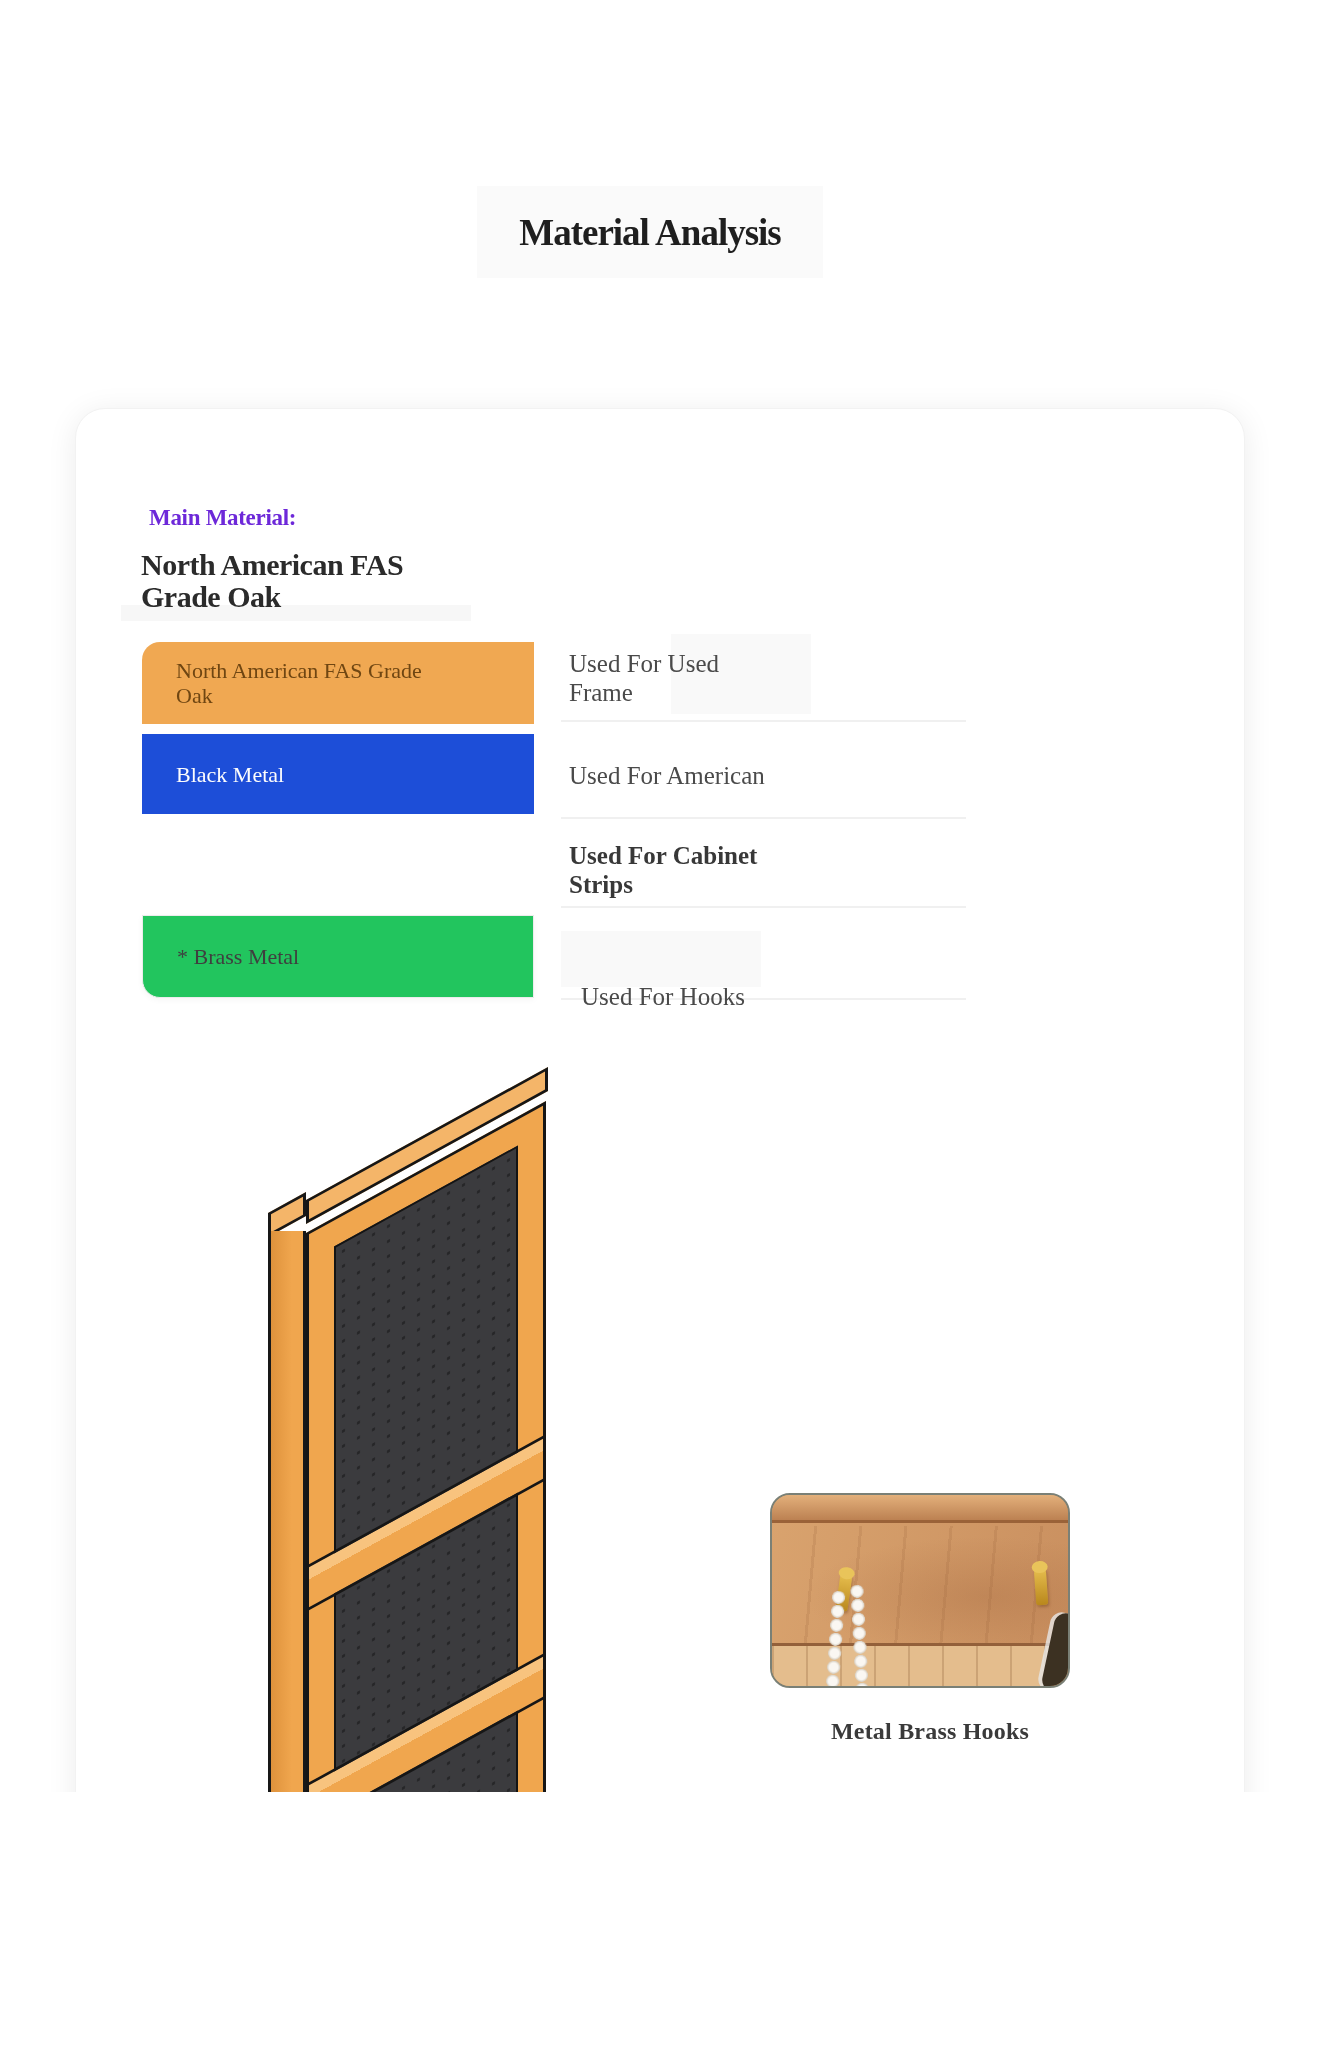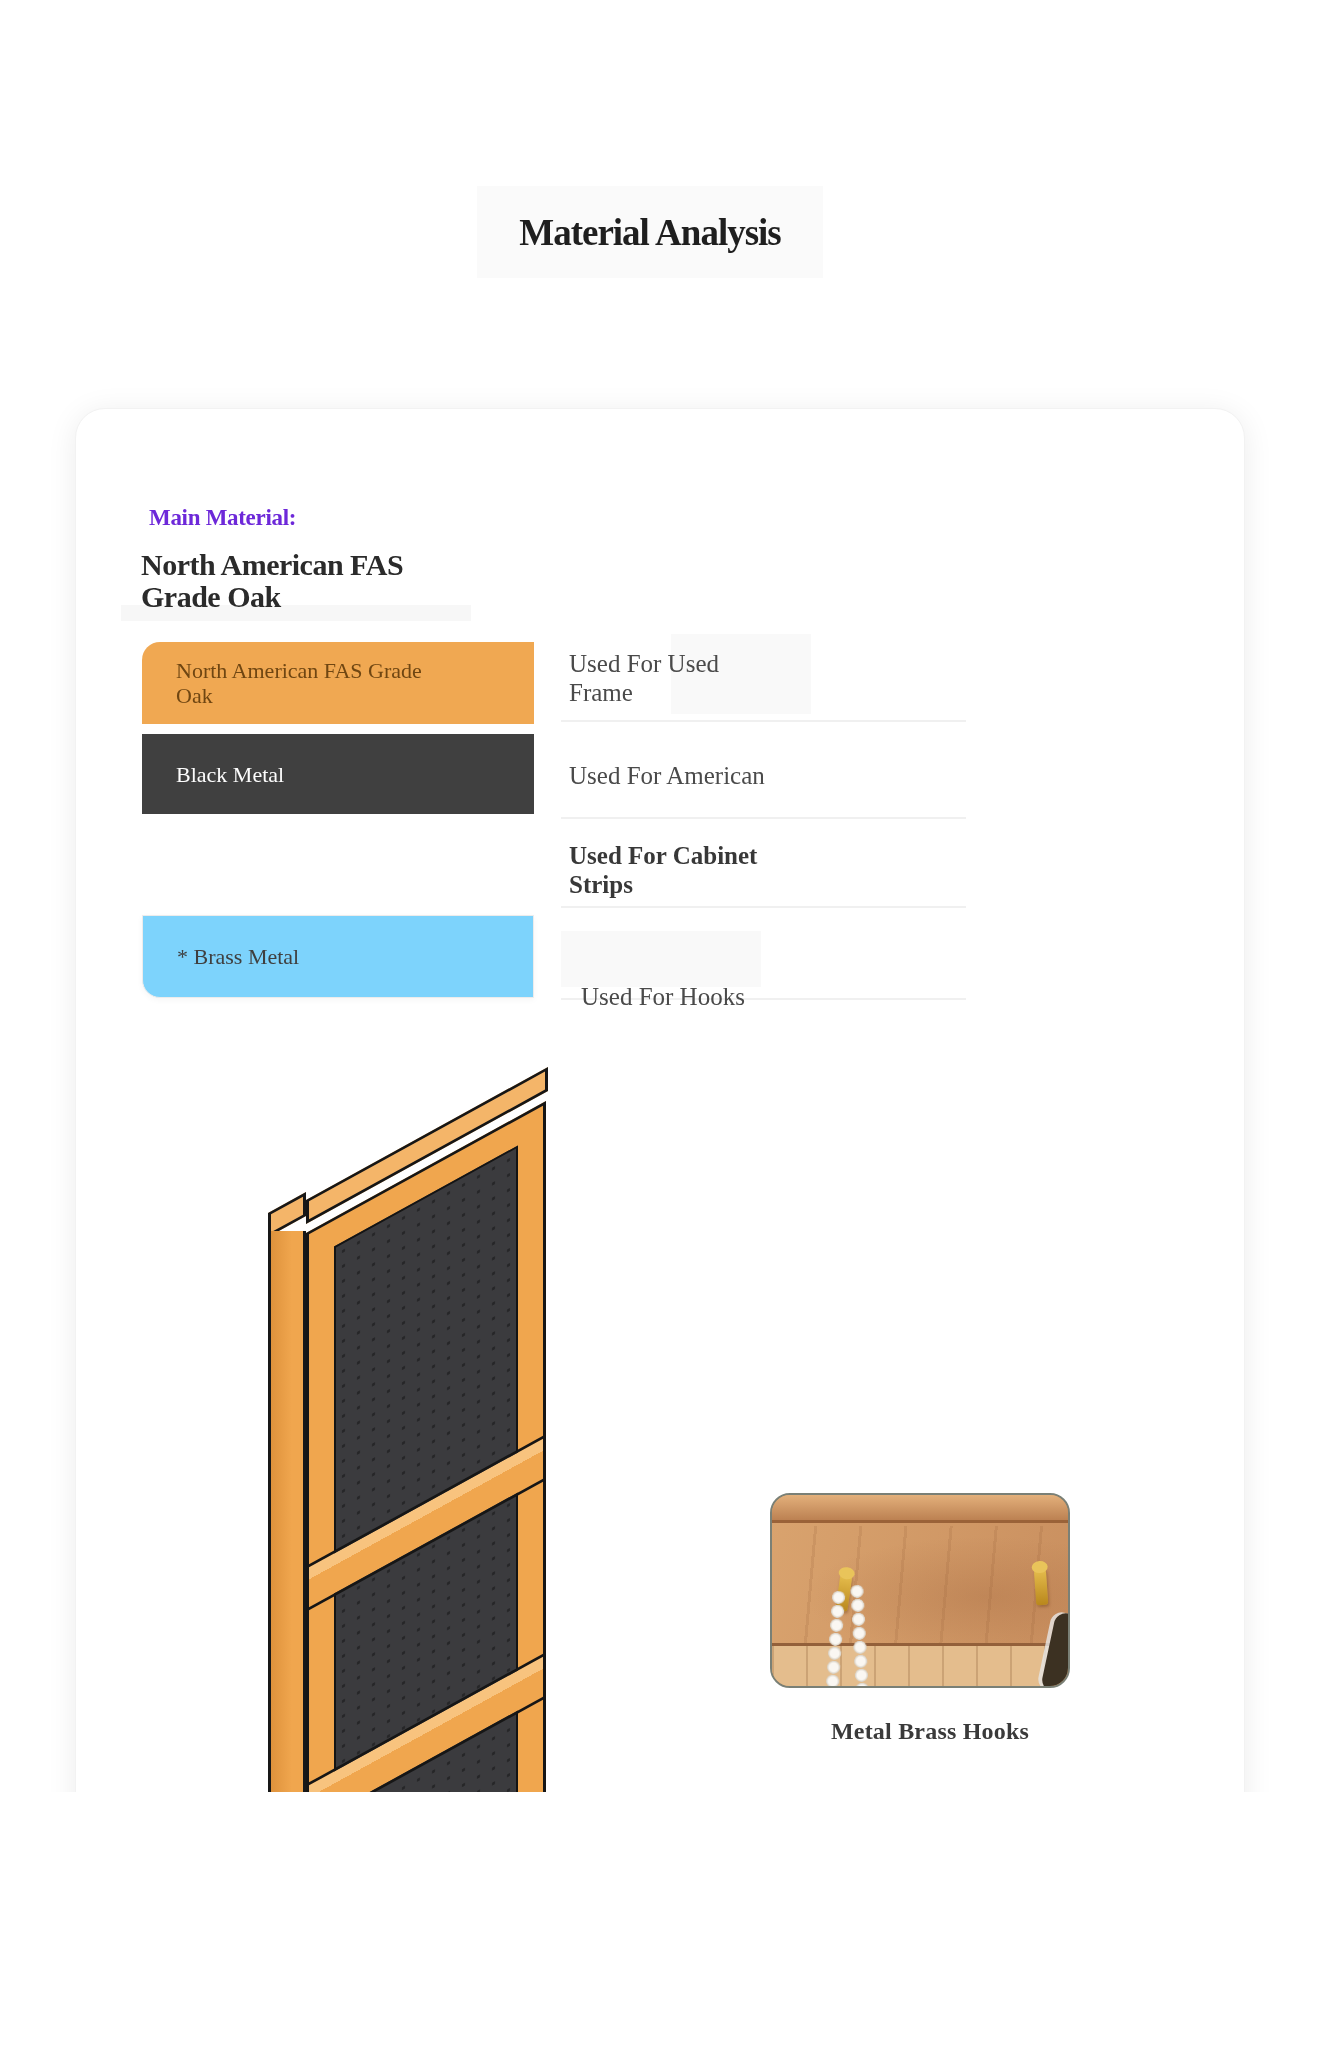--- a/index.html
+++ b/index.html
@@ -25,25 +25,25 @@
     letter-spacing:-0.3px; color:#6d28d9; z-index:1; }
   .mm-value { position:absolute; left:65px; top:140px; width:320px; font-size:30px; font-weight:700;
     letter-spacing:-0.5px; line-height:32px; color:#2b2b2b; z-index:1; }
 
   
   .swatch { position:absolute; left:66px; width:392px; display:flex; align-items:center;
     padding-left:34px; z-index:1; }
   .swatch .lbl { font-size:22px; line-height:25px; width:250px; }
   .s1 { top:233px; height:82px; background:#f0a852; border-radius:18px 0 0 0; }
   .s1 .lbl { color:#6f4612; }
-  .s2 { top:325px; height:80px; background:#404040; }
+  .s2 { top:325px; height:80px; background:#1d4ed8; }
   .s2 .lbl { color:#fdfdfd; }
   .s3 { top:417px; height:78px; background:#9c6b22; }
   .s3 .lbl { color:#f6e8cb; }
-  .s4 { top:506px; height:83px; background:#7dd3fc; border:1px solid #ececec;
+  .s4 { top:506px; height:83px; background:#22c55e; border:1px solid #ececec;
     border-radius:0 0 0 18px; box-shadow:0 2px 6px rgba(0,0,0,0.04); }
   .s4 .lbl { color:#3f3f3f; }
 
   
   .use { position:absolute; left:493px; font-size:25px; line-height:29px; color:#4a4a4a; z-index:1; }
   .u1 { top:240px; width:175px; }
   .u2 { top:352px; width:300px; }
   .u3 { top:432px; width:215px; font-weight:700; color:#383838; }
   .u4 { top:573px; width:300px; left:505px; }
 

